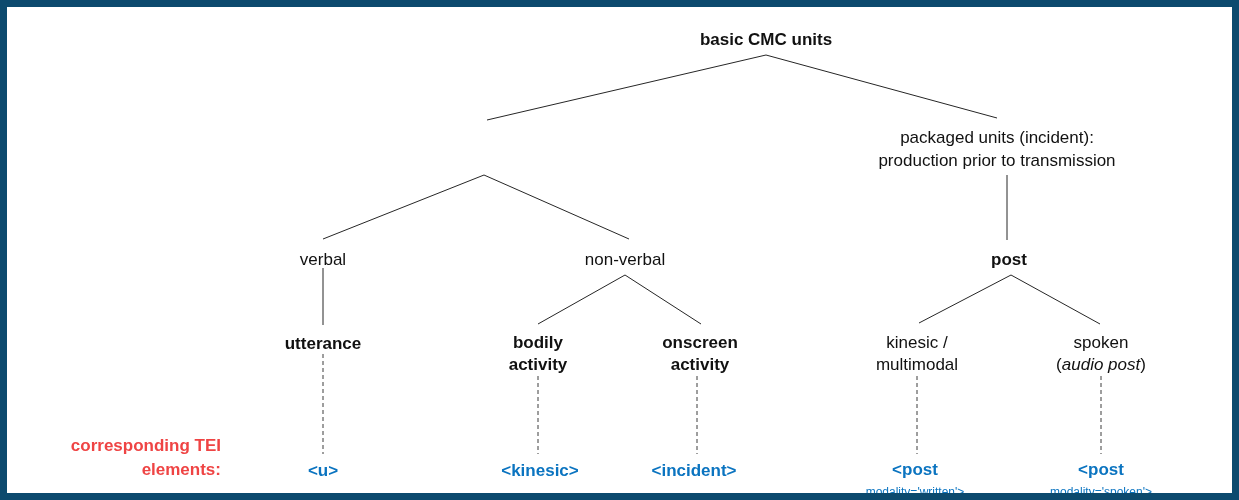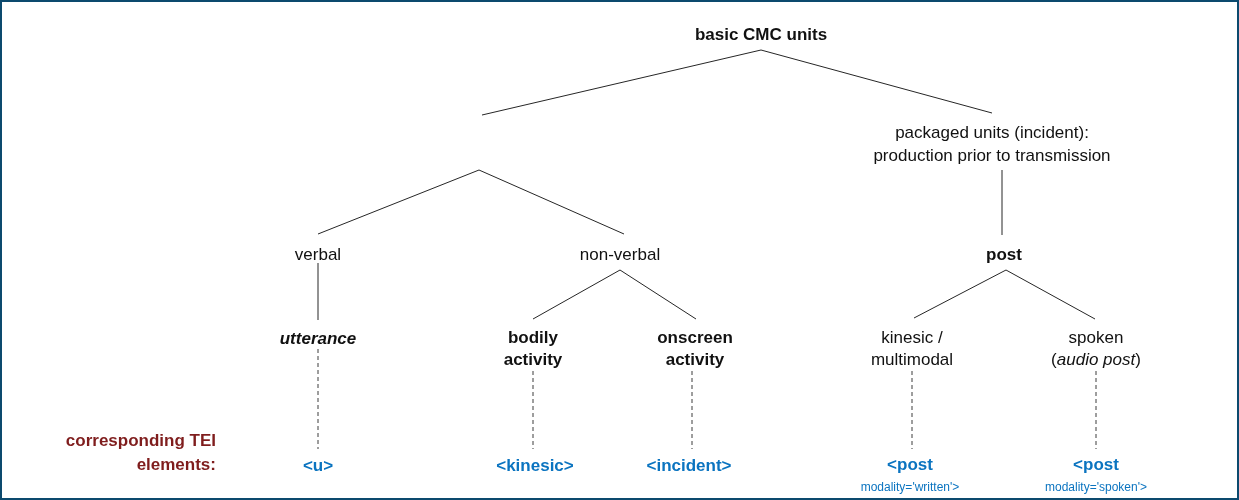--- a/index.html
+++ b/index.html
@@ -2,21 +2,21 @@
 <html><head>
 <meta charset="utf-8">
 <style>
   html, body { margin: 0; padding: 0; background: #ffffff; }
   .canvas {
     position: relative;
     width: 1239px;
     height: 500px;
     box-sizing: border-box;
     background: #ffffff;
-    border: 2px solid #0c4a6e;
+    border: 7px solid #0c4a6e;
     font-family: "Liberation Sans", sans-serif;
     color: #111111;
     overflow: hidden;
   }
   svg.connectors {
     position: absolute;
     left: 0; top: 0;
     width: 1239px; height: 500px;
   }
   .node {
@@ -31,21 +31,21 @@
   .bold { font-weight: bold; }
   .blue { color: #0b74c0; }
   .caption {
     position: absolute;
     left: 38px;
     width: 176px;
     text-align: right;
     font-size: 17px;
     line-height: 24px;
     font-weight: bold;
-    color: #7f1d1d;
+    color: #ef4444;
     white-space: nowrap;
   }
   .tei-attr { font-weight: normal; font-size: 12px; }
   .it { font-style: italic; }
 </style>
 </head>
 <body>
 
 <div class="canvas">
 
@@ -81,21 +81,21 @@
     <div>packaged units (incident):</div>
     <div>production prior to transmission</div>
   </div>
 
   <div class="node" style="left:316px; top:241px;">verbal</div>
 
   <div class="node" style="left:618px; top:241px;">non-verbal</div>
 
   <div class="node bold" style="left:1002px; top:241px;">post</div>
 
-  <div class="node bold" style="left:316px; top:325px;font-style:italic;">utterance</div>
+  <div class="node bold" style="left:316px; top:325px;">utterance</div>
 
   <div class="node bold" style="left:531px; top:325px; line-height:22px;text-align:center;">
     <div>bodily</div>
     <div>activity</div>
   </div>
 
   <div class="node bold" style="left:693px; top:325px; line-height:22px;">
     <div>onscreen</div>
     <div>activity</div>
   </div>

